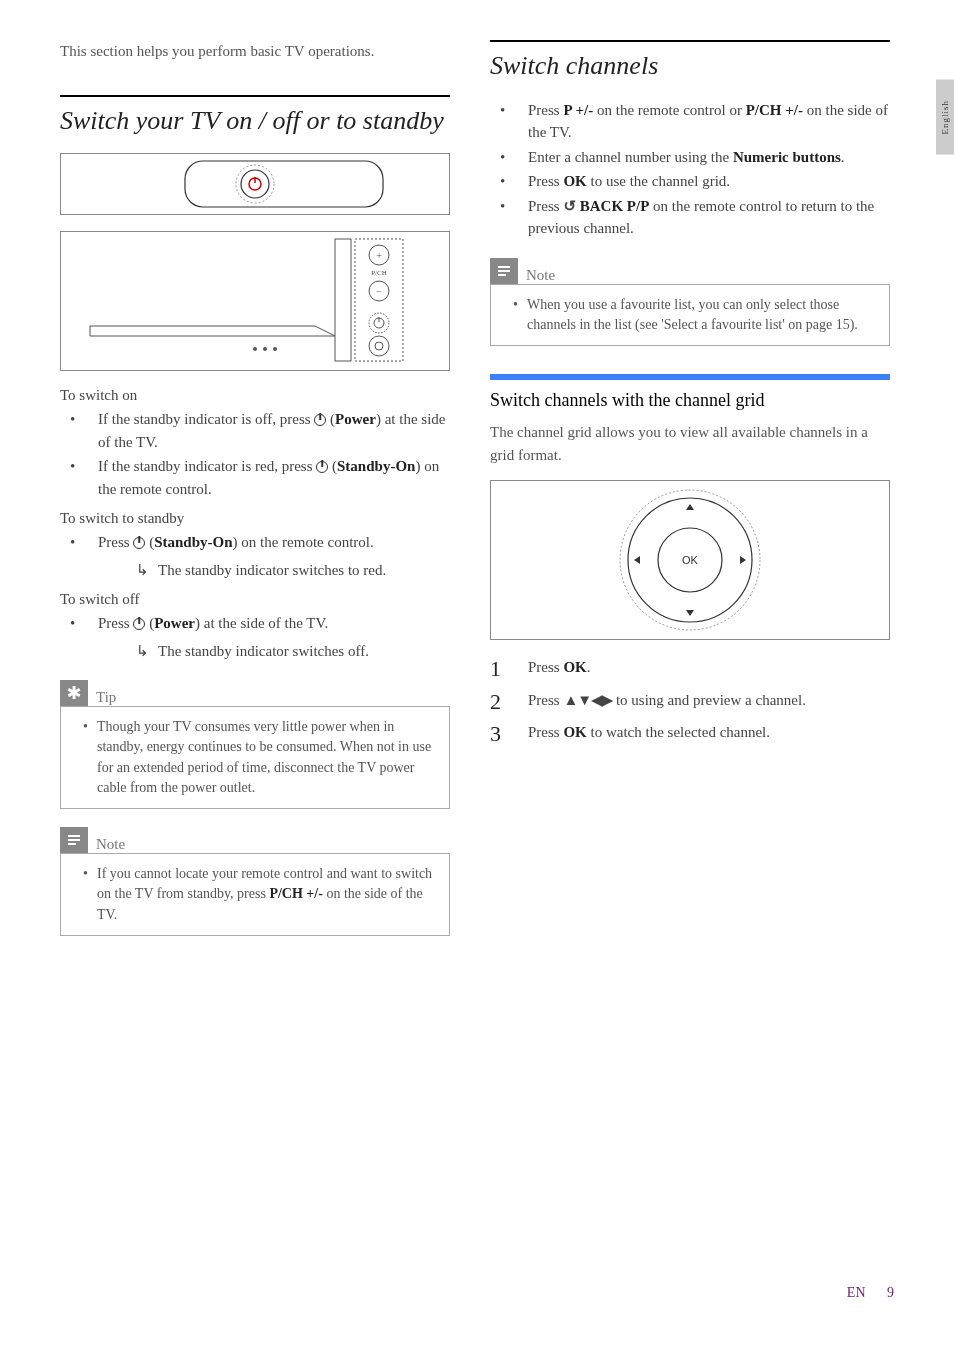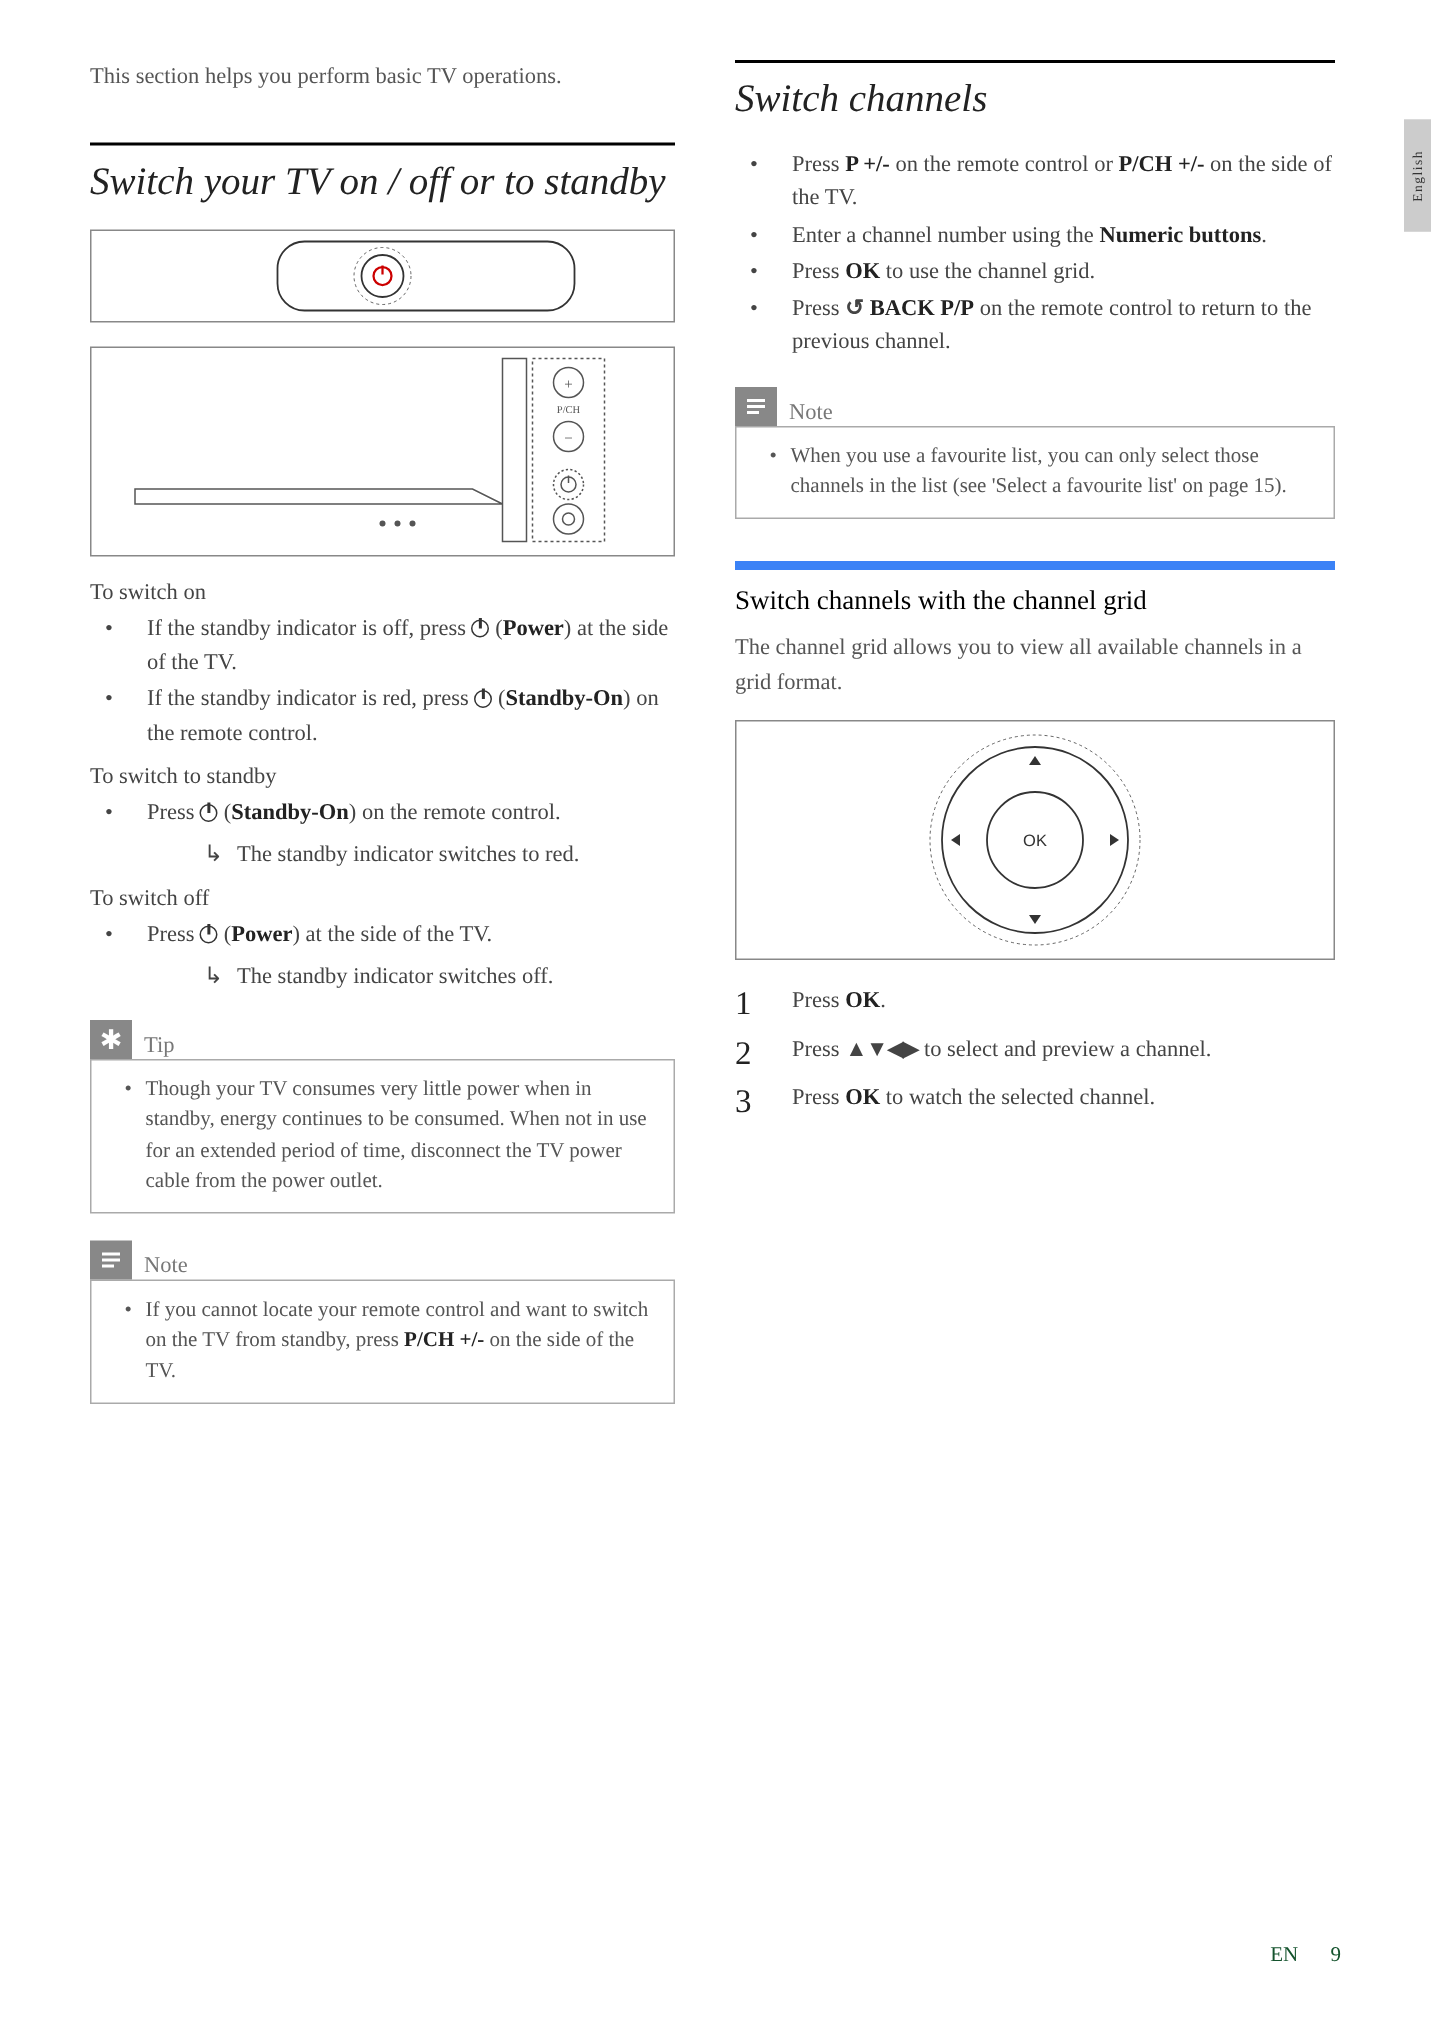--- a/index.html
+++ b/index.html
@@ -221,24 +221,24 @@
       background: #ccc;
       padding: 20px 4px;
       font-size: 9px;
       writing-mode: vertical-rl;
       transform: rotate(180deg);
       color: #333;
       letter-spacing: 1px;
     }
     .footer {
       position: absolute;
-      bottom: 40px;
+      bottom: 51px;
       right: 60px;
       font-size: 14px;
-      color: #14532d;
+      color: #701a75;
     }
     .footer .pg { margin-left: 18px; }
     .arrows { font-family: Arial, sans-serif; letter-spacing: -1px; }
     .desc {
       font-size: 15px;
       color: #555;
       line-height: 1.5;
       margin-bottom: 14px;
     }
   </style>
@@ -393,21 +393,21 @@
         <polygon points="146,80 140,76 140,84" fill="#333"></polygon>
         <circle cx="90" cy="80" r="70" fill="none" stroke="#333" stroke-width="0.5" stroke-dasharray="2 2"></circle>
       </svg>
     </div>
 
     <ol class="steps">
       <li>
         <span>Press </span><span class="bold">OK</span><span>.</span>
       </li>
       <li>
-        <span>Press </span><span class="arrows">▲▼◀▶</span><span> to select and preview a channel.</span>
+        <span>Press </span><span class="arrows">▲▼◀▶</span><span> to using and preview a channel.</span>
       </li>
       <li>
         <span>Press </span><span class="bold">OK</span><span> to watch the selected channel.</span>
       </li>
     </ol>
   </div>
 </div>
 
 <div class="footer">
   <span>EN</span>

